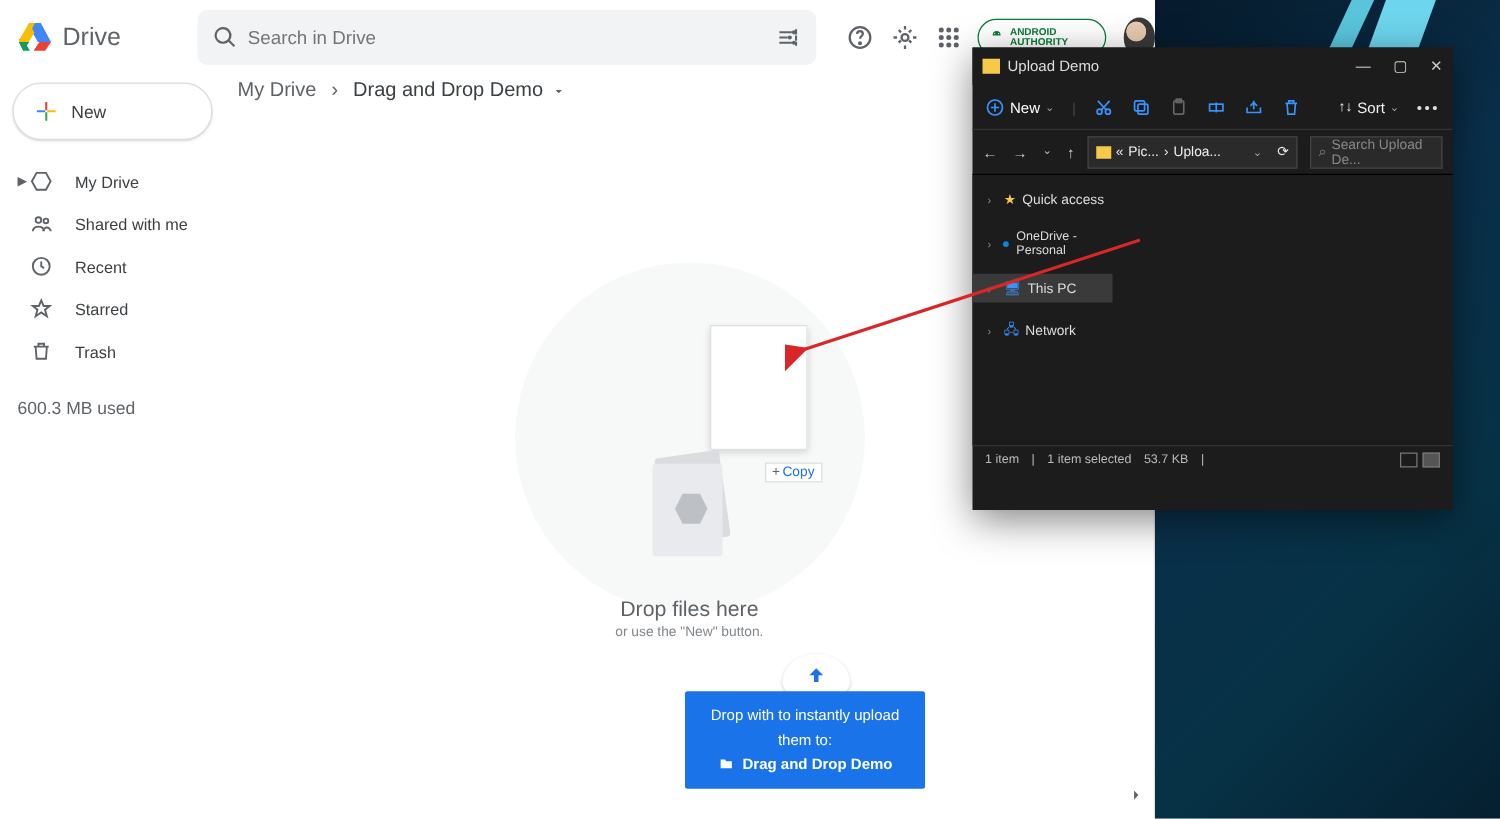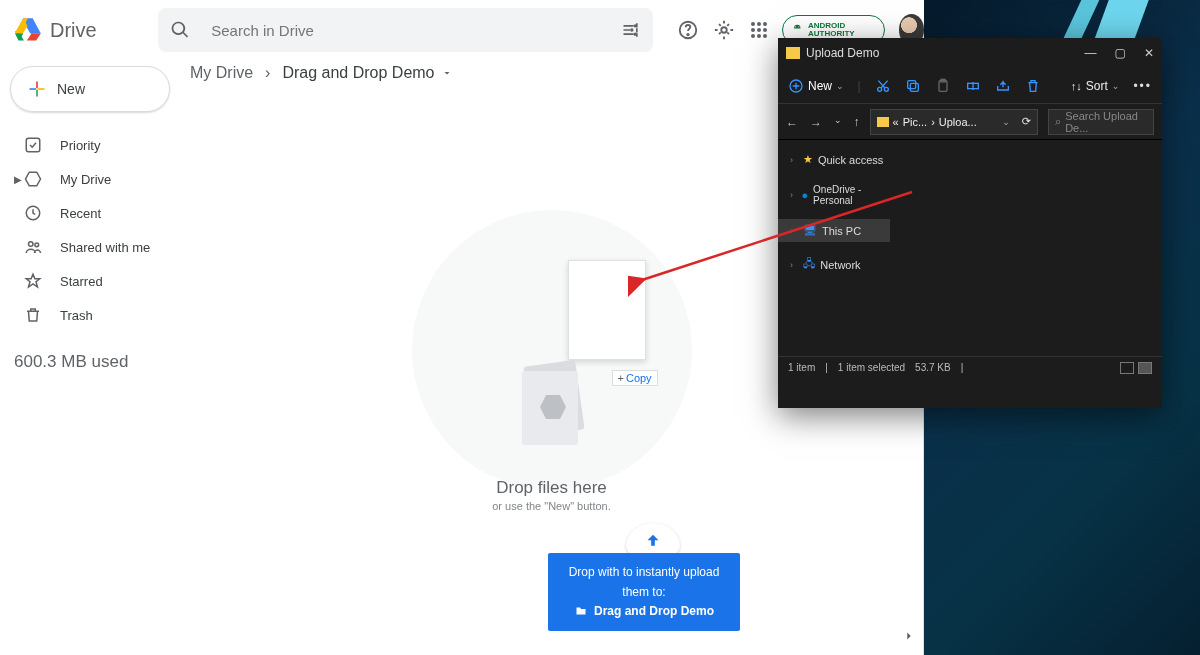--- a/index.html
+++ b/index.html
@@ -4,34 +4,34 @@
 <style>
   * { box-sizing: border-box; margin: 0; padding: 0; font-family: Arial, "Helvetica Neue", sans-serif; }
   body { width: 1200px; height: 655px; overflow: hidden; position: relative; background: #fff; }
 
   
   .gd-header { position: absolute; top: 0; left: 0; width: 924px; height: 60px; display: flex; align-items: center; padding-left: 14px; }
   .gd-logo { display: flex; align-items: center; gap: 8px; width: 166px; }
   .gd-logo svg { width: 28px; height: 28px; }
   .gd-title { font-size: 20px; color: #5f6368; }
   .gd-search { flex: 0 0 495px; height: 44px; background: #f1f3f4; border-radius: 8px; display: flex; align-items: center; padding: 0 12px; color: #5f6368; }
-  .gd-search input { flex: 1; border: none; background: transparent; font-size: 15px; outline: none; color: #0f172a; margin-left: 21px; }
+  .gd-search input { flex: 1; border: none; background: transparent; font-size: 15px; outline: none; color: #0f172a; margin-left: 8px; }
   .gd-search .tune { margin-left: auto; }
   .gd-header-icons { display: flex; align-items: center; gap: 14px; margin-left: 24px; color: #5f6368; }
   .icon-btn { width: 24px; height: 24px; display: flex; align-items: center; justify-content: center; cursor: pointer; }
   .badge { border: 1px solid #0a7a3b; color: #0a7a3b; border-radius: 18px; height: 30px; padding: 0 8px; display:flex; align-items:center; font-size:10px; font-weight:bold; gap:4px;}
   .avatar { width: 32px; height: 32px; border-radius: 50%; background: radial-gradient(circle at 40% 35%, #e8c9b0 30%, #3a3a3a 32%); }
 
   .gd-sidebar { position: absolute; left: 0; top: 60px; width: 180px; padding: 6px 10px 0 10px; font-size: 13px; color: #3c4043;}
   .new-btn { display: flex; align-items: center; gap: 10px; background: #fff; border: 1px solid #dadce0; border-radius: 24px; padding: 12px 22px 12px 16px; box-shadow: 0 1px 2px rgba(0,0,0,0.15); font-size: 14px; cursor: pointer; margin-bottom: 16px; }
   .plus-svg { width:20px; height:20px; }
   .side-item { display: flex; align-items: center; gap: 18px; padding: 8px 6px 8px 14px; border-radius: 0 16px 16px 0; cursor: pointer; }
   .side-item .chev { position:absolute; left:4px; font-size:10px; color:#5f6368;}
   .side-item svg { width: 18px; height: 18px; }
-  .storage-used { font-size: 17px; color: #5f6368; padding: 6px 0 0 4px; }
+  .storage-used { font-size: 14px; color: #5f6368; padding: 6px 0 0 4px; }
 
   .gd-main { position: absolute; left: 180px; top: 60px; right: 276px; bottom: 0; border-right: 1px solid #e0e0e0; }
   .breadcrumb { display: flex; align-items: center; gap: 12px; padding: 4px 10px; font-size: 16px; color: #5f6368; }
   .breadcrumb .seg { color: #5f6368; }
   .breadcrumb .last { color: #3c4043; display:flex; align-items:center; gap:6px;}
   .drop-zone { position: absolute; top: 100px; left: 50%; transform: translateX(-50%); width: 540px; text-align: center; }
   .big-circle { width: 280px; height: 280px; margin: 50px auto 0; border-radius: 50%; background: #f7f8f8; position: relative; }
   .ghost-file { position: absolute; left: 156px; top: 50px; width: 78px; height: 100px; background: #fff; border: 1px solid #e0e0e0; box-shadow: 0 2px 6px rgba(0,0,0,0.15); }
   .copy-badge { position:absolute; left:200px; top:160px; font-size:11px; color:#1a73e8; background:#fff; border:1px solid #dadce0; padding:1px 5px; display:flex; align-items:center; gap:2px;}
   .files-svg { position:absolute; left:96px; top:145px; }
@@ -156,48 +156,41 @@
 <div class="gd-sidebar">
   <div class="new-btn">
     <svg class="plus-svg" viewBox="0 0 24 24">
         <path fill="#ea4335" d="M11 3h2v8h-2z"></path>
         <path fill="#fbbc04" d="M13 11h8v2h-8z"></path>
         <path fill="#34a853" d="M11 13h2v8h-2z"></path>
         <path fill="#4285f4" d="M3 11h8v2H3z"></path>
       </svg>
     <span>New</span>
   </div>
-  <div class="side-item">
-    <svg viewBox="0 0 24 24" fill="none" stroke="#5f6368" stroke-width="2">
-        <rect x="3" y="3" width="18" height="18" rx="3"></rect>
-        <path d="M8 12l3 3 5-6"></path>
-      </svg>
-    <span>Priority</span>
-  </div>
   <div class="side-item" style="position:relative;">
     <span class="chev">▶</span>
     <svg viewBox="0 0 24 24" fill="none" stroke="#5f6368" stroke-width="2">
         <path d="M7 3h10l5 9-5 9H7l-5-9z"></path>
       </svg>
     <span>My Drive</span>
-  </div>
-  <div class="side-item">
-    <svg viewBox="0 0 24 24" fill="none" stroke="#5f6368" stroke-width="2">
-        <circle cx="12" cy="12" r="9"></circle>
-        <path d="M12 7v5l3 2"></path>
-      </svg>
-    <span>Recent</span>
   </div>
   <div class="side-item">
     <svg viewBox="0 0 24 24" fill="none" stroke="#5f6368" stroke-width="2">
         <circle cx="9" cy="8" r="3"></circle>
         <circle cx="17" cy="9" r="2.5"></circle>
         <path d="M3 20c0-3 3-5 6-5s6 2 6 5M14 20c0-2 2-4 4-4s4 2 4 4"></path>
       </svg>
     <span>Shared with me</span>
+  </div>
+  <div class="side-item">
+    <svg viewBox="0 0 24 24" fill="none" stroke="#5f6368" stroke-width="2">
+        <circle cx="12" cy="12" r="9"></circle>
+        <path d="M12 7v5l3 2"></path>
+      </svg>
+    <span>Recent</span>
   </div>
   <div class="side-item">
     <svg viewBox="0 0 24 24" fill="none" stroke="#5f6368" stroke-width="2">
         <path d="M12 3l2.5 6H21l-5 4 2 7-6-4-6 4 2-7-5-4h6.5z"></path>
       </svg>
     <span>Starred</span>
   </div>
   <div class="side-item">
     <svg viewBox="0 0 24 24" fill="none" stroke="#5f6368" stroke-width="2">
         <path d="M4 7h16M9 7V4h6v3M6 7l1 13h10l1-13"></path>

